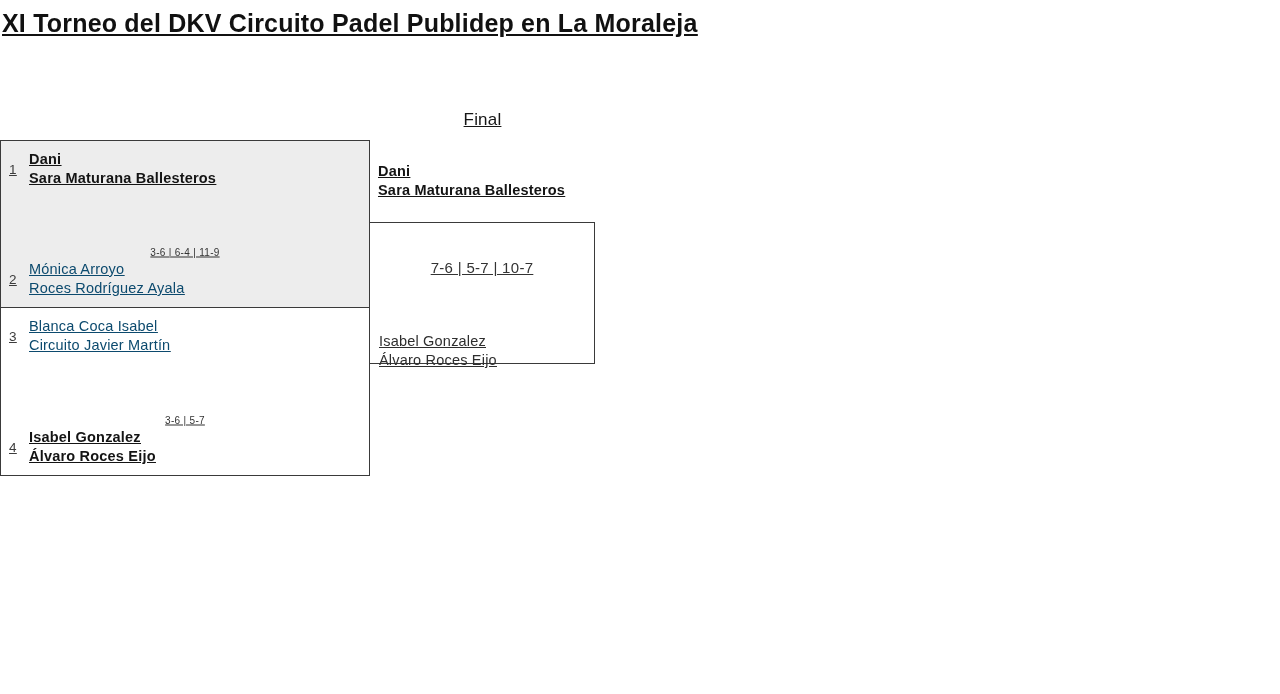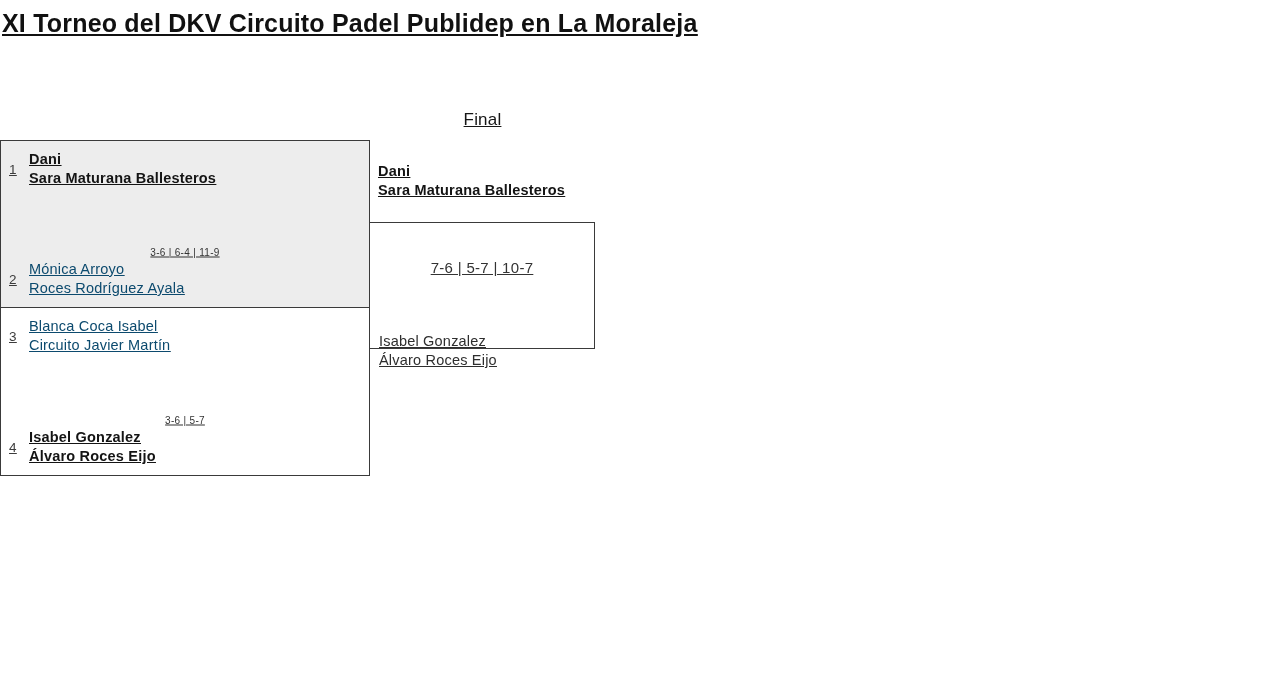--- a/index.html
+++ b/index.html
@@ -54,21 +54,21 @@
   }
 
   .final-team {
     position:absolute;
     font-size:14.5px; line-height:19px; color:#2e2e2e; letter-spacing:0.2px;
   }
   .final-team.top-team { left:378px; top:162px; }
 
   .final-box {
     position:absolute; left:369px; top:222px;
-    width:226px; height:127px;
+    width:226px; height:142px;
     border:1px solid #3a3a3a;
     background:#ffffff;
   }
   .final-score {
     position:absolute; left:0; right:0; top:36px;
     text-align:center;
     font-size:15px; color:#333333; letter-spacing:0.3px;
   }
   .final-team.bottom-team { left:9px; top:109px; position:absolute; }
 </style>

